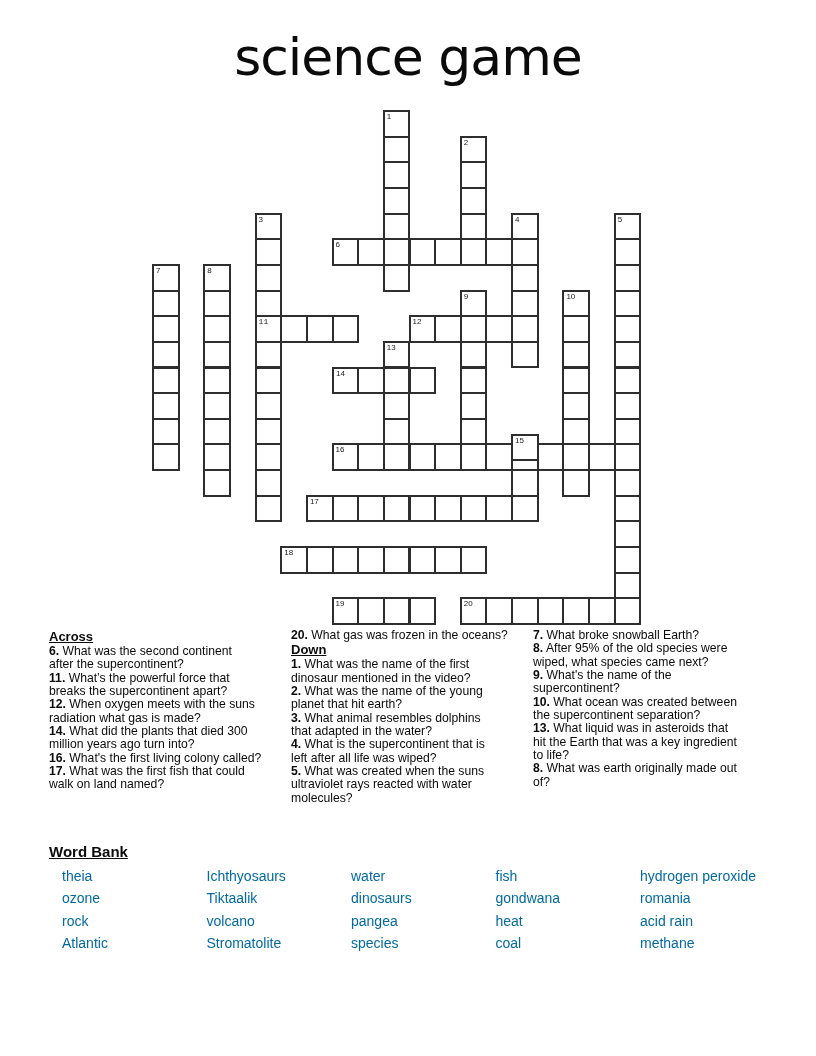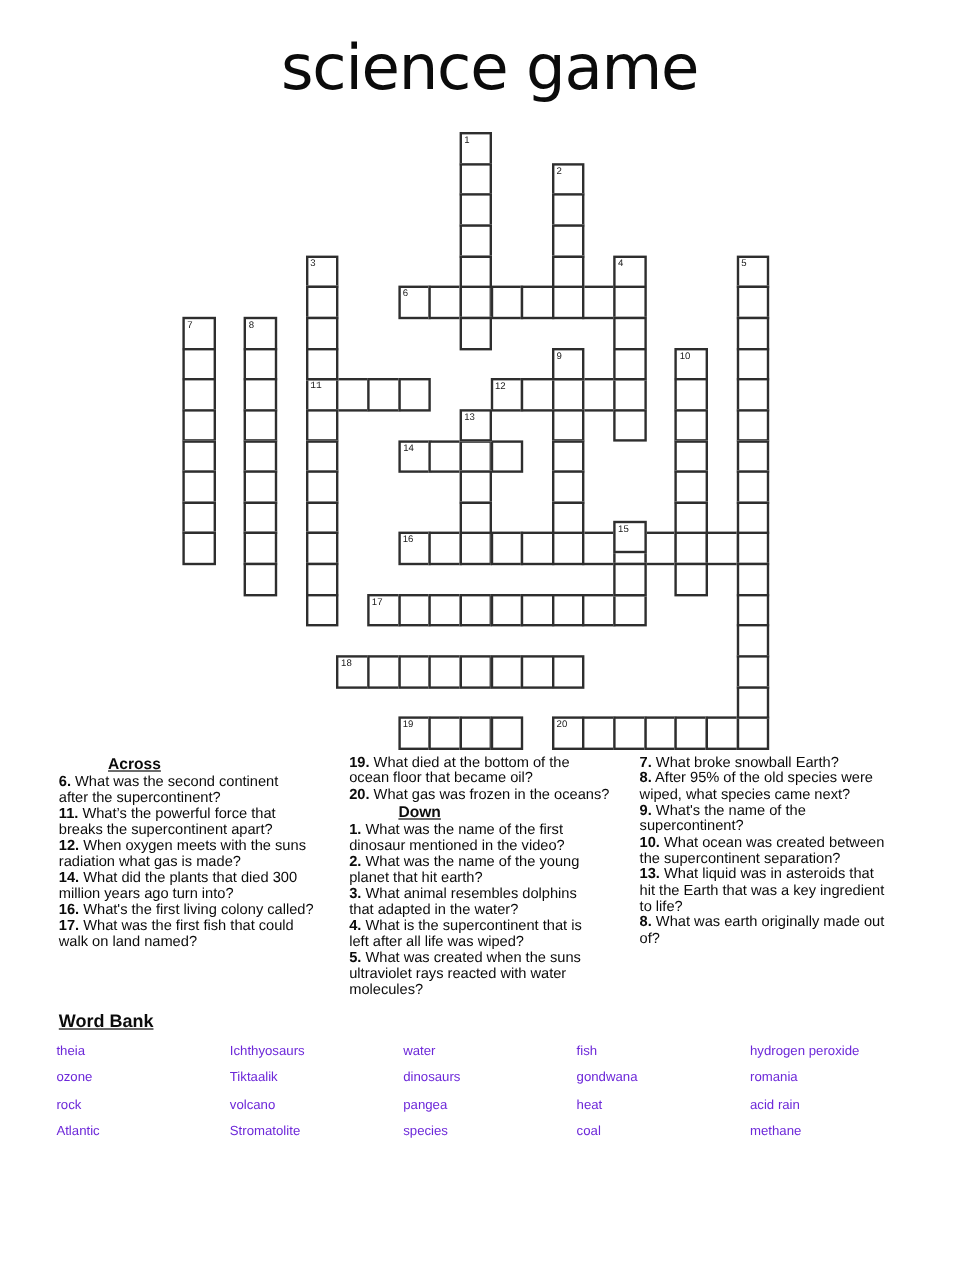--- a/index.html
+++ b/index.html
@@ -28,33 +28,32 @@
   .clue-col {
     position:absolute; top:629px; width:250px;
     font-size:12.2px; line-height:13.35px; color:#0b0b0b;
   }
   #ccol1 { left:49px; }
   #ccol2 { left:291px; }
   #ccol3 { left:533px; }
   .sec-header {
     font-size:13px; font-weight:bold; line-height:16px;
     text-decoration:underline;
-    margin-left:41px;
   }
   .clue { white-space:pre; }
   .clue b { font-weight:bold; }
   .wb-header {
     position:absolute; left:49px; top:843px;
     font-size:15px; font-weight:bold; text-decoration:underline;
     color:#0b0b0b;
   }
   .word-bank {
-    position:absolute; left:47px; top:865px;
+    position:absolute; left:62px; top:865px;
     display:grid; grid-template-columns:repeat(5,144.5px);
-    font-size:11px; line-height:22.4px; color:#6d28d9;
+    font-size:14px; line-height:22.4px; color:#0369a1;
   }
 </style>
 </head>
 <body>
 
 <div class="title">science game</div>
 
 <div class="grid">
     <div class="cell" style="left: 179.55px; top: 128.25px;">
       <span class="cell-num">6</span>
@@ -240,22 +239,20 @@
 breaks the supercontinent apart?</div>
     <div class="clue"><b>12.</b> When oxygen meets with the suns
 radiation what gas is made?</div>
     <div class="clue"><b>14.</b> What did the plants that died 300
 million years ago turn into?</div>
     <div class="clue"><b>16.</b> What's the first living colony called?</div>
     <div class="clue"><b>17.</b> What was the first fish that could
 walk on land named?</div>
   </div>
 <div class="clue-col" id="ccol2">
-    <div class="clue"><b>19.</b> What died at the bottom of the
-ocean floor that became oil?</div>
     <div class="clue"><b>20.</b> What gas was frozen in the oceans?</div>
     <div class="sec-header">Down</div>
     <div class="clue"><b>1.</b> What was the name of the first
 dinosaur mentioned in the video?</div>
     <div class="clue"><b>2.</b> What was the name of the young
 planet that hit earth?</div>
     <div class="clue"><b>3.</b> What animal resembles dolphins
 that adapted in the water?</div>
     <div class="clue"><b>4.</b> What is the supercontinent that is
 left after all life was wiped?</div>

